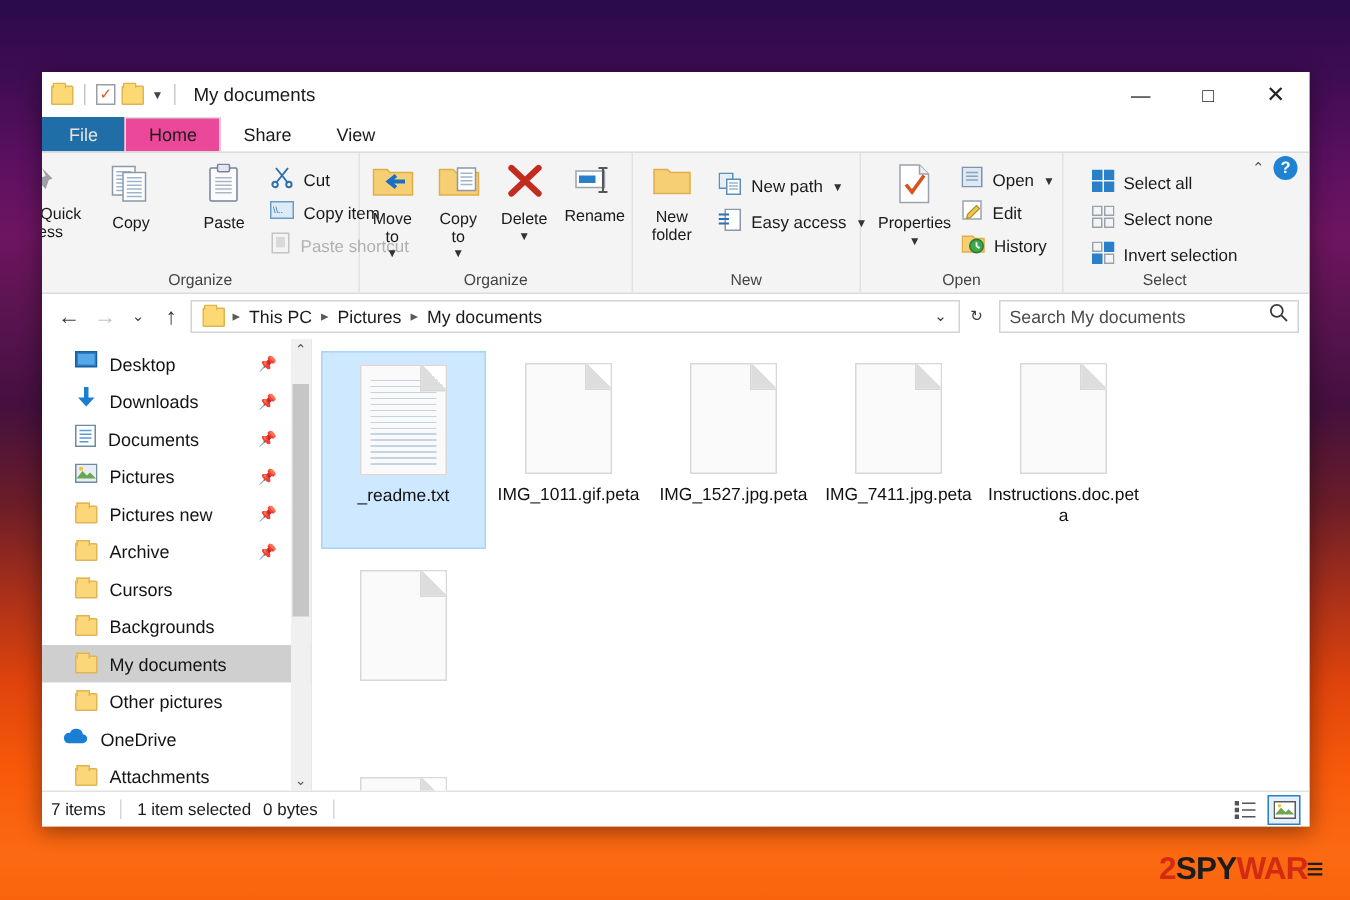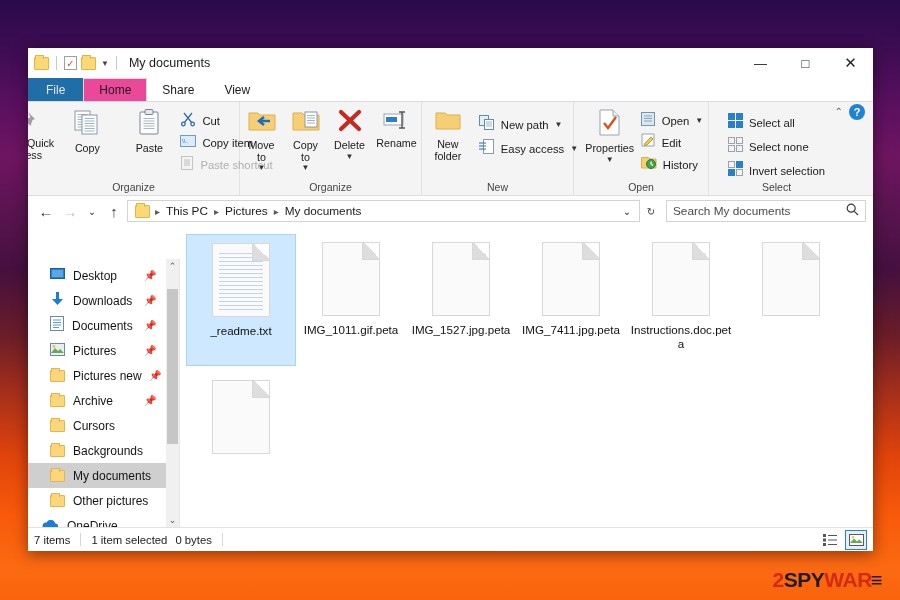--- a/index.html
+++ b/index.html
@@ -133,22 +133,22 @@
   .search-field {
     width: 200px; height: 22px; border: 1px solid #d3d3d3; background: #fff;
     display: flex; align-items: center; padding: 0 6px; margin-left: 4px;
   }
   .search-field .ph { font-size: 11.8px; color: #4a4a4a; flex: 1; }
 
   
   .split { flex: 1; display: flex; min-height: 0; background: #fff; }
 
   .nav-pane {
-    width: 152px; flex: none; border-right: 1px solid #e6e6e6;
-    position: relative; overflow: hidden; padding-top: 4px; margin-top: 33px;
+    width: 180px; flex: none; border-right: 1px solid #e6e6e6;
+    position: relative; overflow: hidden; padding-top: 4px;
   }
   .nav-item {
     height: 25px; display: flex; align-items: center; padding-left: 22px;
     gap: 8px; position: relative;
   }
   .nav-item.selected { background: #cfcfcf; }
   .nav-item .nlbl { font-size: 12px; color: #141414; white-space: nowrap; }
   .nav-item .pin { margin-left: auto; margin-right: 22px; font-size: 10px; color: #9a9a9a; }
   .nfolder {
     width: 15px; height: 12px; background: #fbd77a; border: 1px solid #e2b552;

